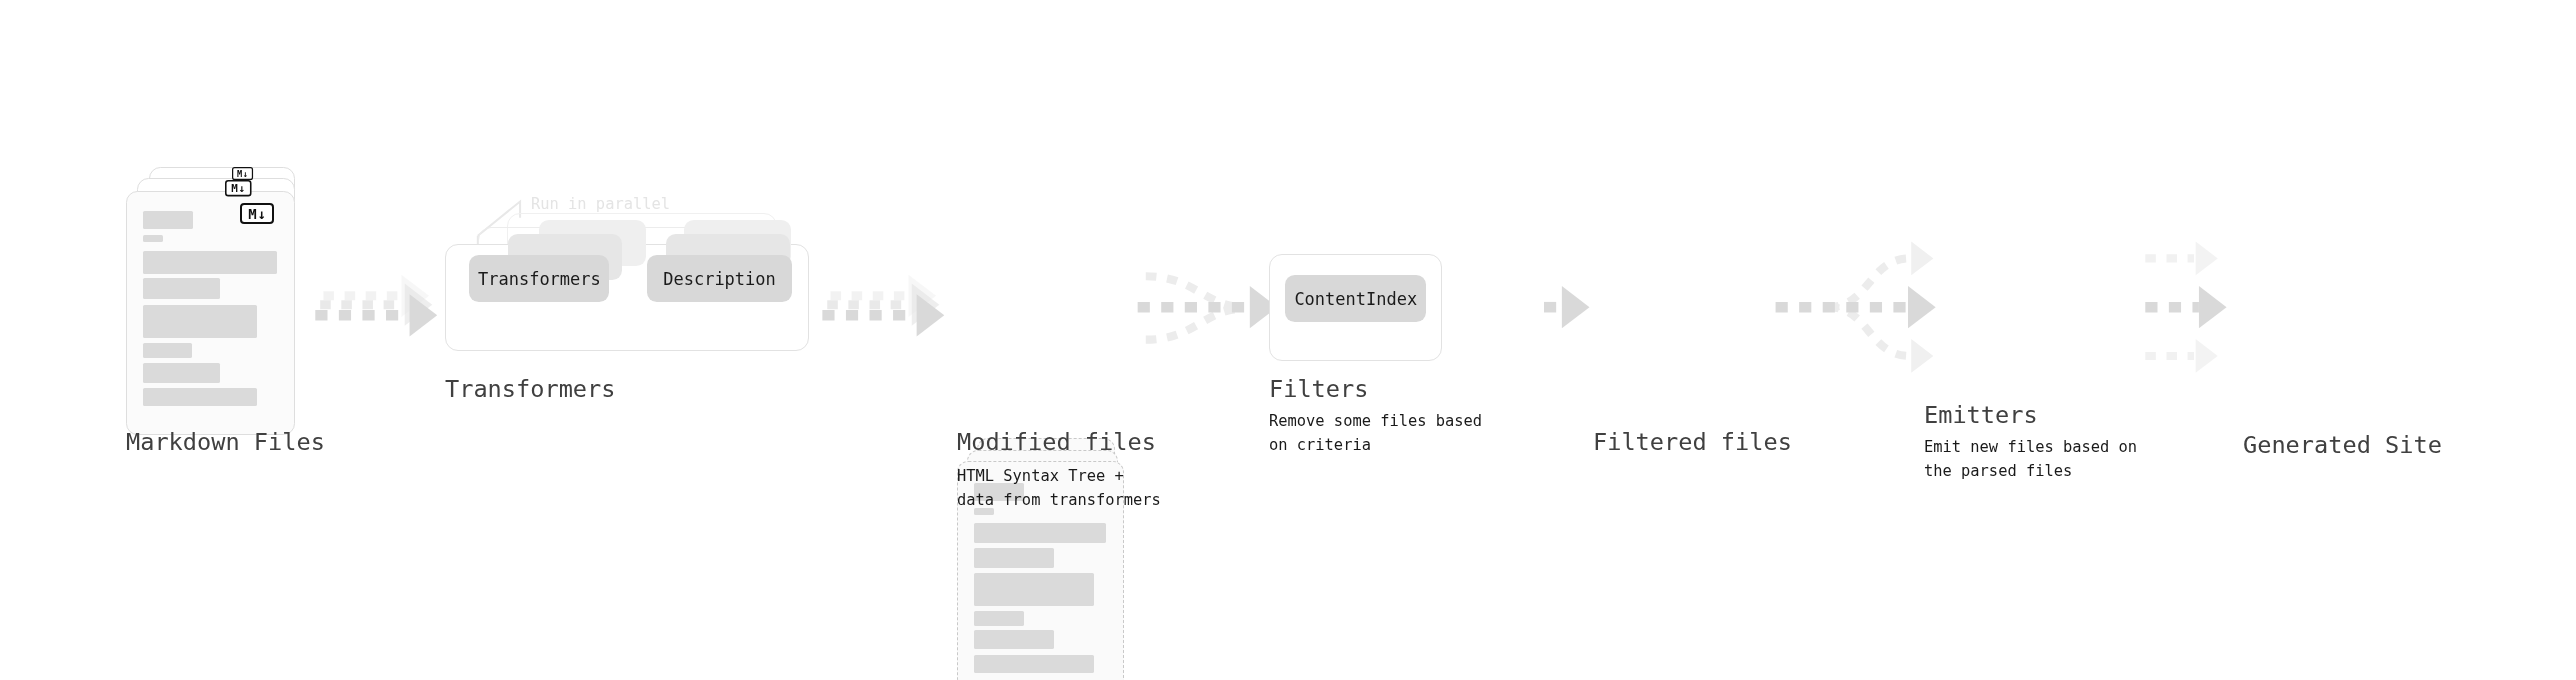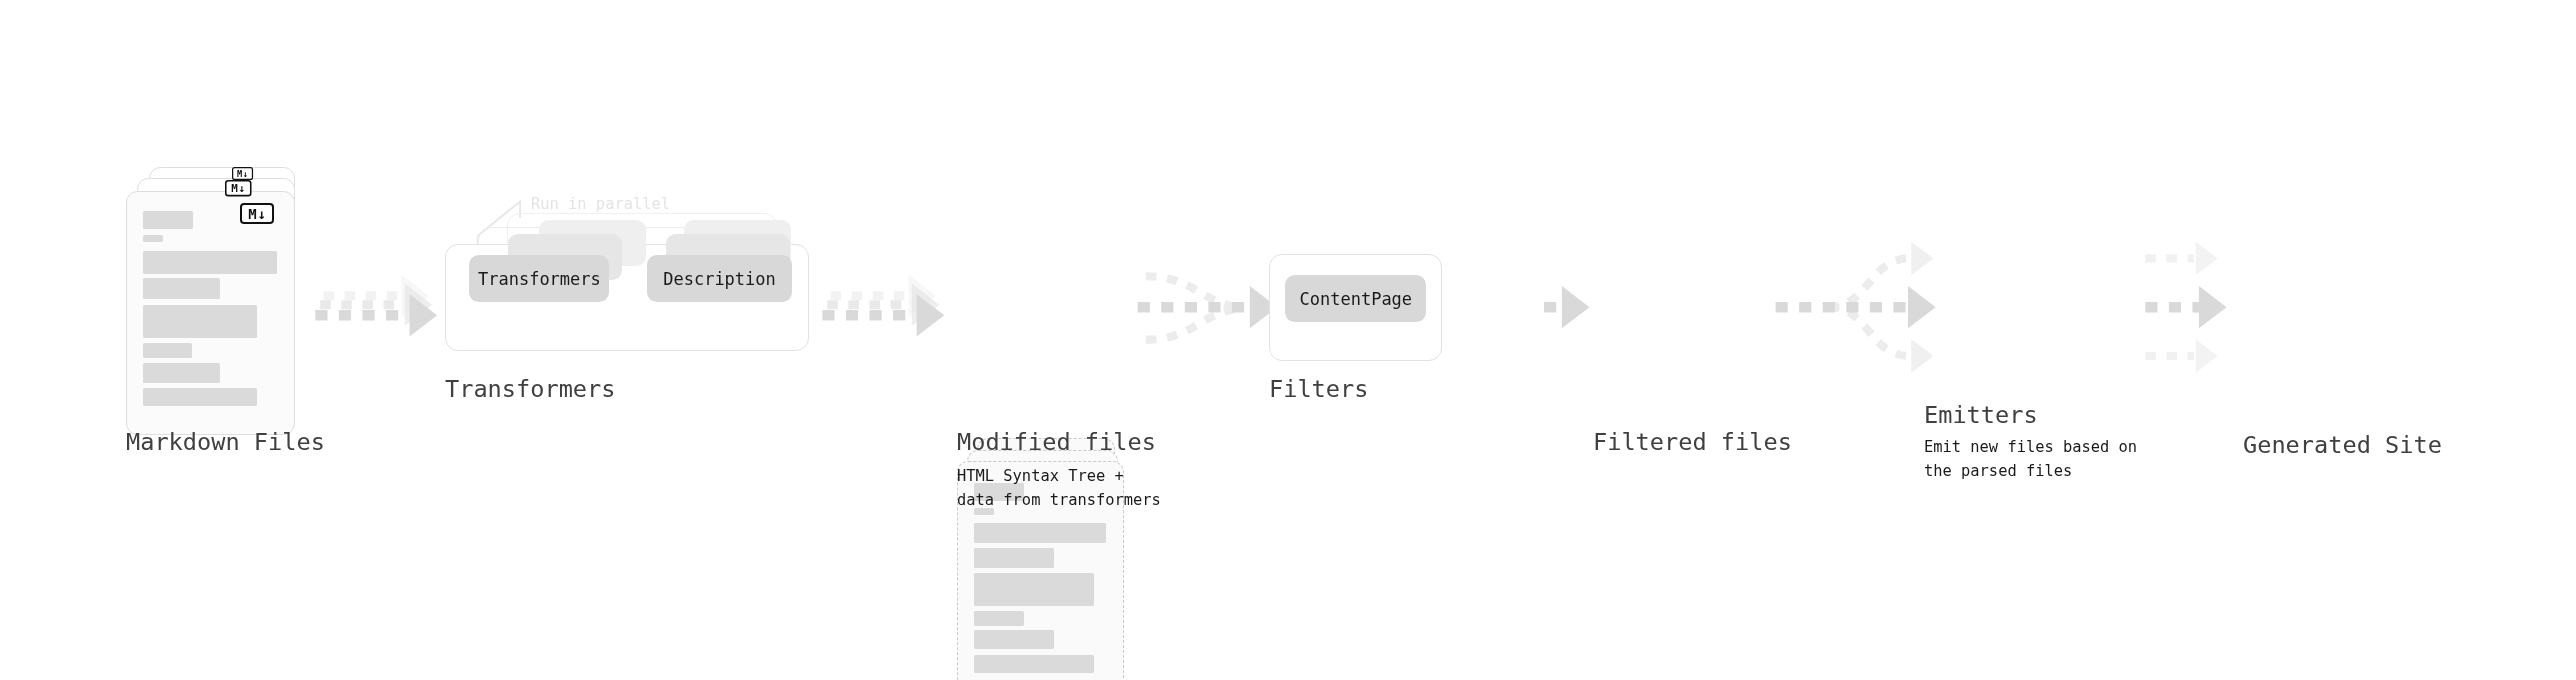--- a/index.html
+++ b/index.html
@@ -233,23 +233,25 @@
       <div class="skel" style="left:16.3px; top:168px; width:80px; height:18.7px;"></div>
       <div class="skel" style="left:16.3px; top:193px; width:120px; height:18px;"></div>
     </div>
   </div>
   <div class="title" style="left:957px; top:428px;">Modified files</div>
   <div class="subtitle" style="left:957px; top:465px;">HTML Syntax Tree +
 data from transformers</div>
 
   <div class="node" style="left:1269px; top:254px; width:175px; height:107px;">
     <div class="groupbox" style="left:0px; top:0px; width:173px; height:107px;"></div>
-    <div class="chip" style="left:16.3px; top:21px; width:141px; height:47px;">ContentPage</div>
+    <div class="chip" style="left:16.3px; top:21px; width:141px; height:47px;">ContentIndex</div>
   </div>
   <div class="title" style="left:1269px; top:375px;">Filters</div>
+  <div class="subtitle" style="left:1269px; top:410px;">Remove some files based
+on criteria</div>
 
   <div class="title" style="left:1593px; top:428px;">Filtered files</div>
 
   <div class="title" style="left:1924px; top:401px;">Emitters</div>
   <div class="subtitle" style="left:1924px; top:436px;">Emit new files based on
 the parsed files</div>
 
   <div class="title" style="left:2243px; top:431px;">Generated Site</div>
 
 </div>

